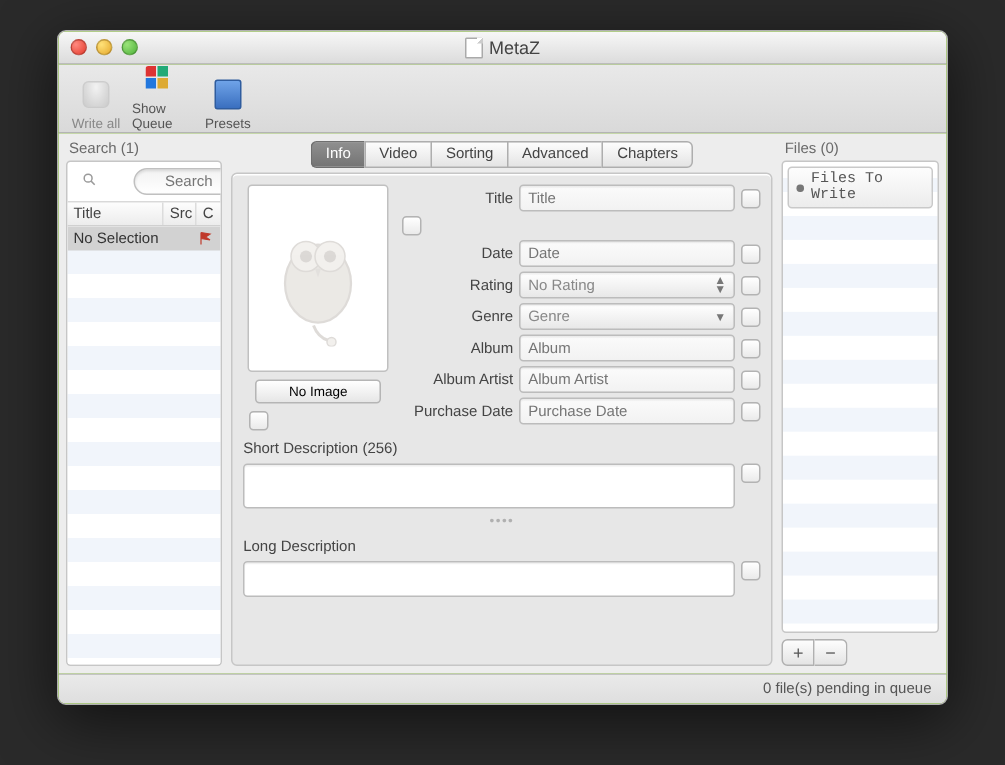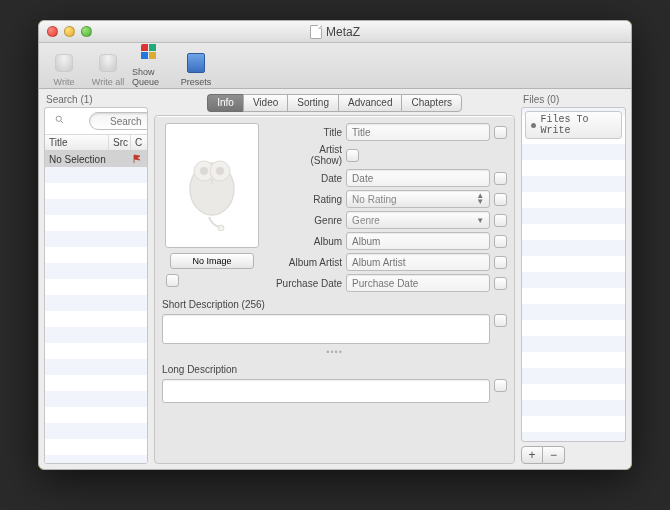--- a/index.html
+++ b/index.html
@@ -212,26 +212,20 @@
       <div class="tl-btn tl-min"></div>
       <div class="tl-btn tl-zoom"></div>
     </div>
     <div class="titlebar-center">
       <span class="doc-icon"></span>
       <span>MetaZ</span>
     </div>
   </div>
 
   <div class="toolbar">
-    <div class="tb-item">
-      <div class="tb-icon">
-          <div class="cyl"></div>
-        </div>
-      <span class="tb-label">Write</span>
-    </div>
     <div class="tb-item">
       <div class="tb-icon">
           <div class="cyl"></div>
         </div>
       <span class="tb-label">Write all</span>
     </div>
     <div class="tb-item enabled">
       <div class="tb-icon">
           <div class="queue-icon"></div>
         </div>
@@ -303,24 +297,20 @@
             <div class="chkbox chk-under"></div>
           </div>
 
           <div class="fields-col">
             <div class="frow">
               <span class="flabel">Title</span>
               <input class="finput" placeholder="Title" style="">
               <div class="chkbox"></div>
             </div>
             <div class="frow">
-              <span class="flabel two">
-                <span>Artist</span>
-                <span>(Show)</span>
-              </span>
               <div class="chkbox"></div>
             </div>
             <div class="frow">
               <span class="flabel">Date</span>
               <input class="finput" placeholder="Date" style="">
               <div class="chkbox"></div>
             </div>
             <div class="frow">
               <span class="flabel">Rating</span>
               <button class="fselect">
@@ -381,13 +371,16 @@
         </div>
       </div>
       <div class="files-btns">
         <div class="sqbtn">+</div>
         <div class="sqbtn">−</div>
       </div>
     </div>
 
   </div>
 
+  <div class="statusbar">
+    <span>0 file(s) pending in queue</span>
+  </div>
 </div>
 
 </body></html>

